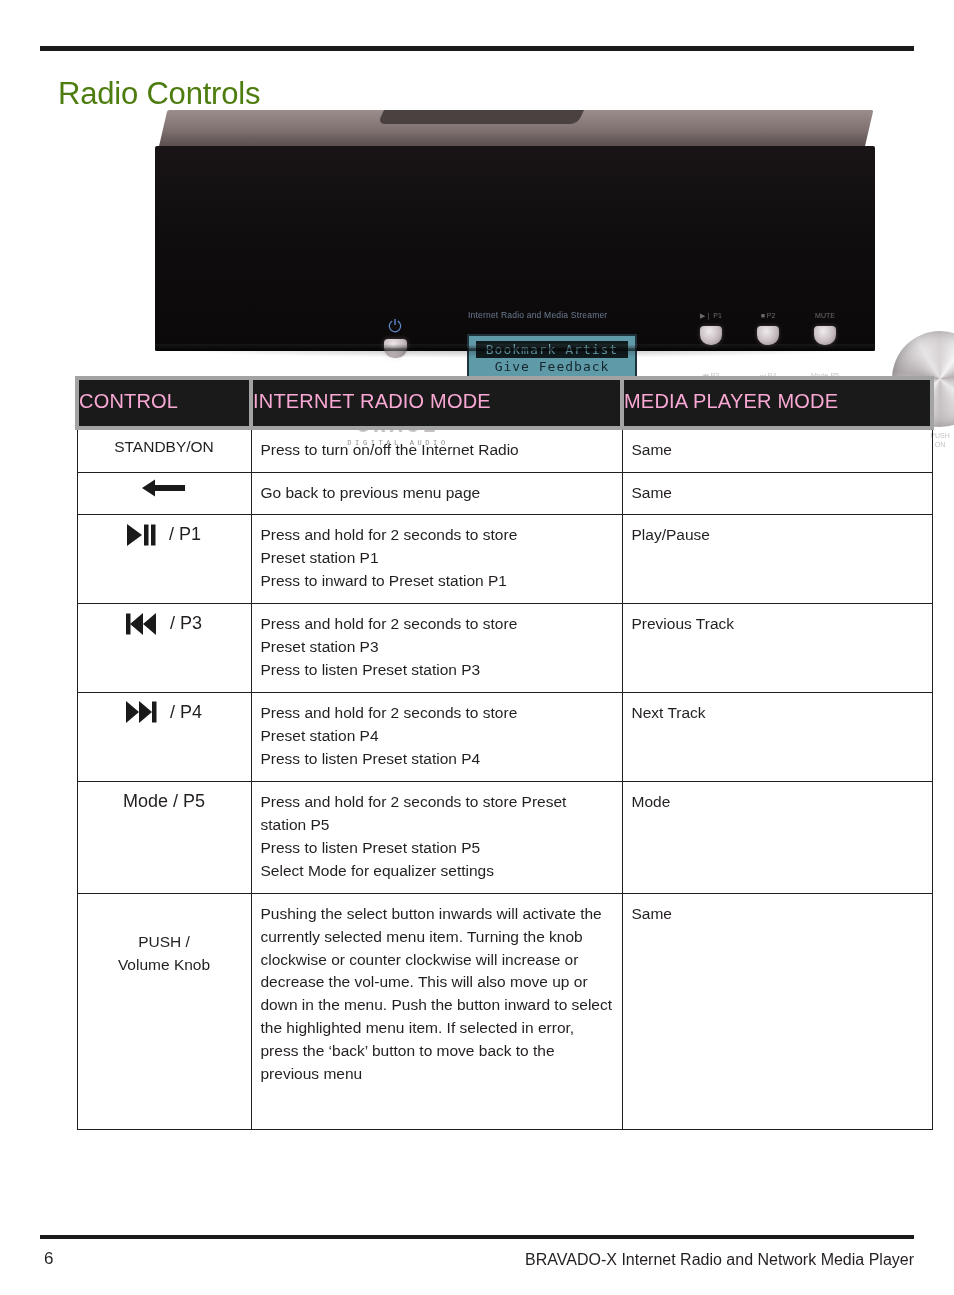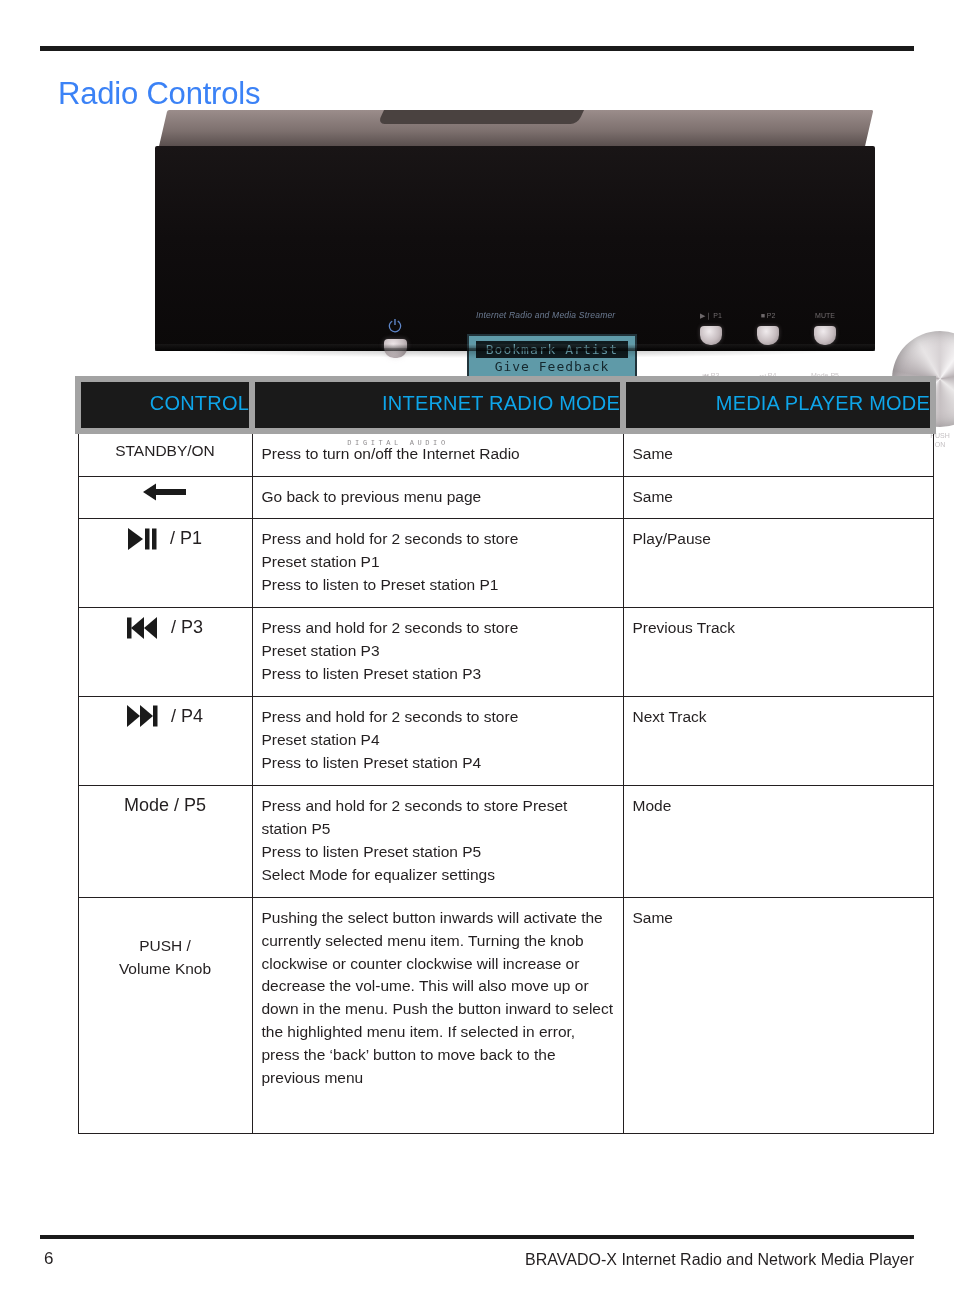--- a/index.html
+++ b/index.html
@@ -26,21 +26,21 @@
     height: 5px;
     background: #1a1a1a;
   }
   .page-title {
     position: absolute;
     left: 58px;
     top: 56px;
     font-size: 31px;
     font-weight: 400;
     letter-spacing: -0.2px;
-    color: #3b82f6;
+    color: #4d7c0f;
     line-height: 1.1;
   }
 
   
   .device-photo {
     position: absolute;
     left: 155px;
     top: 110px;
     width: 720px;
     height: 250px;
@@ -114,30 +114,29 @@
     position: absolute;
     left: 234px;
     top: 232px;
     width: 13px;
     height: 13px;
     border-radius: 50%;
     background: radial-gradient(circle, #23252f 0%, #14141a 70%);
   }
   .banner-text {
     position: absolute;
-    left: 321px;
+    left: 313px;
     top: 164px;
     width: 200px;
     font-size: 8.5px;
     letter-spacing: 0.2px;
     color: #8fa5c4;
     opacity: 0.72;
     filter: blur(0.45px);
     white-space: nowrap;
-    font-style: italic;
   }
   .brand-logo {
     position: absolute;
     left: 183px;
     top: 270px;
     width: 120px;
     text-align: center;
     font-family: Liberation Mono, monospace;
   }
   .brand-main {
@@ -261,25 +260,25 @@
     table-layout: fixed;
   }
   table.controls th, table.controls td {
     border: 1px solid #231f20;
     vertical-align: top;
     font-size: 15.5px;
     line-height: 1.48;
   }
   table.controls thead th {
     background: #1a1a1a;
-    color: #0ea5e9;
-    border: 6px solid #a3a3a3;
+    color: #f9a8d4;
+    border: 4px solid #a3a3a3;
     font-size: 20px;
     font-weight: 400;
-    text-align: right;
+    text-align: left;
     padding: 7px 0 9px 0;
     letter-spacing: 0.2px;
     vertical-align: middle;
   }
   col.c1 { width: 174px; }
   col.c2 { width: 371px; }
   col.c3 { width: 310px; }
 
   td.ctrl {
     text-align: center;
@@ -451,21 +450,21 @@
               <rect x="17" y="0.5" width="4.5" height="21" fill="#1a1a1a"></rect>
               <rect x="24" y="0.5" width="4.5" height="21" fill="#1a1a1a"></rect>
             </svg>
           </span>
           <span class="lbl">/ P1</span>
         </span>
       </td>
       <td class="desc">
         <p>Press and hold for 2 seconds to store</p>
         <p>Preset station P1</p>
-        <p>Press to listen to Preset station P1</p>
+        <p>Press to inward to Preset station P1</p>
       </td>
       <td class="mode">
         <p>Play/Pause</p>
       </td>
     </tr>
 
 
     <tr>
       <td class="ctrl bigger">
         <span class="icon-row">

